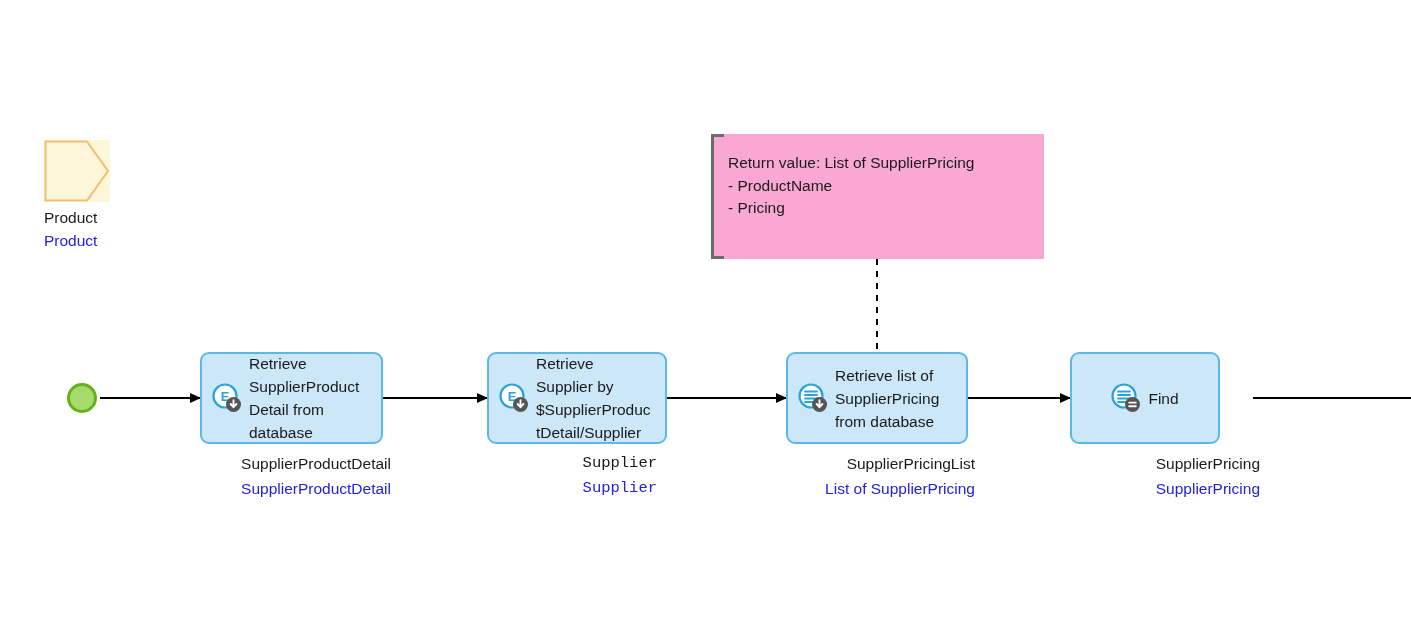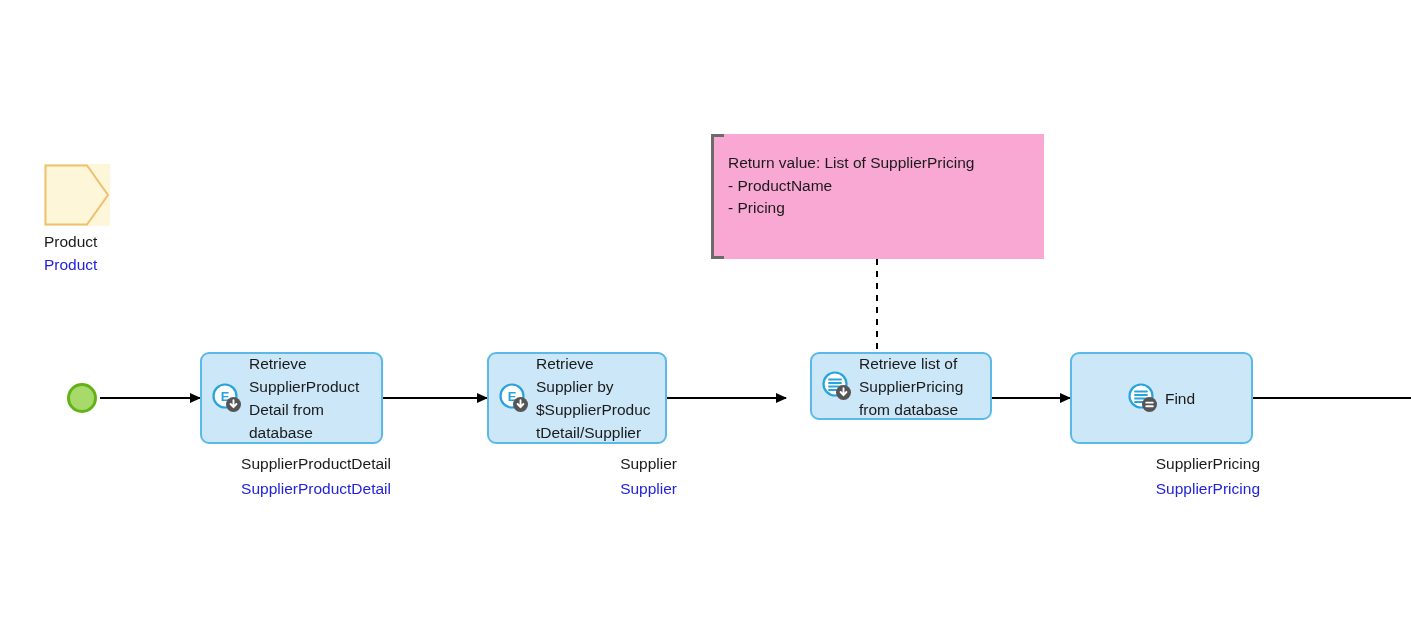--- a/index.html
+++ b/index.html
@@ -169,21 +169,21 @@
 
     <line x1="667" y1="398" x2="786" y2="398" stroke="#000000" stroke-width="2" marker-end="url(#arrowhead)"></line>
 
     <line x1="968" y1="398" x2="1070" y2="398" stroke="#000000" stroke-width="2" marker-end="url(#arrowhead)"></line>
 
     <line x1="1253" y1="398" x2="1411" y2="398" stroke="#000000" stroke-width="2"></line>
 
     <line x1="877" y1="259" x2="877" y2="352" stroke="#000000" stroke-width="2" stroke-dasharray="6 6"></line>
   </svg>
 
-  <div class="node" style="left:44px; top:140px;margin-top:24px;">
+  <div class="node" style="left:44px; top:140px;">
     <div class="param-shape">
       <svg width="66" height="62" viewBox="0 0 66 62">
         <path d="M1.5,1.5 L43,1.5 L64,31 L43,60.5 L1.5,60.5 Z" fill="#fdf6d8" stroke="#f0c070" stroke-width="2"></path>
       </svg>
     </div>
     <span class="param-label">Product</span>
     <span class="param-type">Product</span>
   </div>
 
   <div class="node start-event" style="left:67px; top:383px;"></div>
@@ -218,49 +218,51 @@
           <circle cx="21.5" cy="21.5" r="7.5" fill="#555555"></circle>
           <path d="M21.5,17.3 L21.5,23.4 M18.6,21 L21.5,24.2 L24.4,21" stroke="#ffffff" stroke-width="1.9" fill="none" stroke-linecap="round" stroke-linejoin="round"></path>
         </svg>
       </span>
       <span class="act-text">Retrieve
 Supplier by
 $SupplierProduc
 tDetail/Supplier</span>
     </div>
   </div>
-  <div class="caption" style="left:477px; top:451px; width:200px;">
+  <div class="caption" style="left:457px; top:451px; width:200px;font-family:Liberation Mono, monospace;">
     <span class="cap-name">Supplier</span>
     <span class="cap-type">Supplier</span>
   </div>
 
-  <div class="activity" style="left:810px; top:352px; width:182px; height:68px;">
+  <div class="activity" style="left:786px; top:352px; width:182px; height:92px;">
     <div class="act-inner">
       <span class="act-icon">
         <svg width="30" height="30" viewBox="0 0 30 30">
           <circle cx="13" cy="13" r="11.5" fill="#ffffff" stroke="#29a3dc" stroke-width="2.2"></circle>
           <g stroke="#29a3dc" stroke-width="1.9" stroke-linecap="round">
             <line x1="7" y1="8.5" x2="19" y2="8.5"></line>
             <line x1="7" y1="12" x2="19" y2="12"></line>
             <line x1="7" y1="15.5" x2="19" y2="15.5"></line>
             <line x1="7" y1="19" x2="15" y2="19"></line>
           </g>
           <circle cx="21.5" cy="21.5" r="7.5" fill="#555555"></circle>
           <path d="M21.5,17.3 L21.5,23.4 M18.6,21 L21.5,24.2 L24.4,21" stroke="#ffffff" stroke-width="1.9" fill="none" stroke-linecap="round" stroke-linejoin="round"></path>
         </svg>
       </span>
       <span class="act-text">Retrieve list of
 SupplierPricing
 from database</span>
     </div>
   </div>
   <div class="caption" style="left:775px; top:451px; width:200px;">
-  </div>
-
-  <div class="activity centered" style="left:1070px; top:352px; width:183px; height:92px;">
+    <span class="cap-name">SupplierPricingList</span>
+    <span class="cap-type">List of SupplierPricing</span>
+  </div>
+
+  <div class="activity centered" style="left:1070px; top:352px; width:150px; height:92px;">
     <div class="act-inner center">
       <span class="act-icon">
         <svg width="30" height="30" viewBox="0 0 30 30">
           <circle cx="13" cy="13" r="11.5" fill="#ffffff" stroke="#29a3dc" stroke-width="2.2"></circle>
           <g stroke="#29a3dc" stroke-width="1.9" stroke-linecap="round">
             <line x1="7" y1="8.5" x2="19" y2="8.5"></line>
             <line x1="7" y1="12" x2="19" y2="12"></line>
             <line x1="7" y1="15.5" x2="19" y2="15.5"></line>
             <line x1="7" y1="19" x2="15" y2="19"></line>
           </g>

